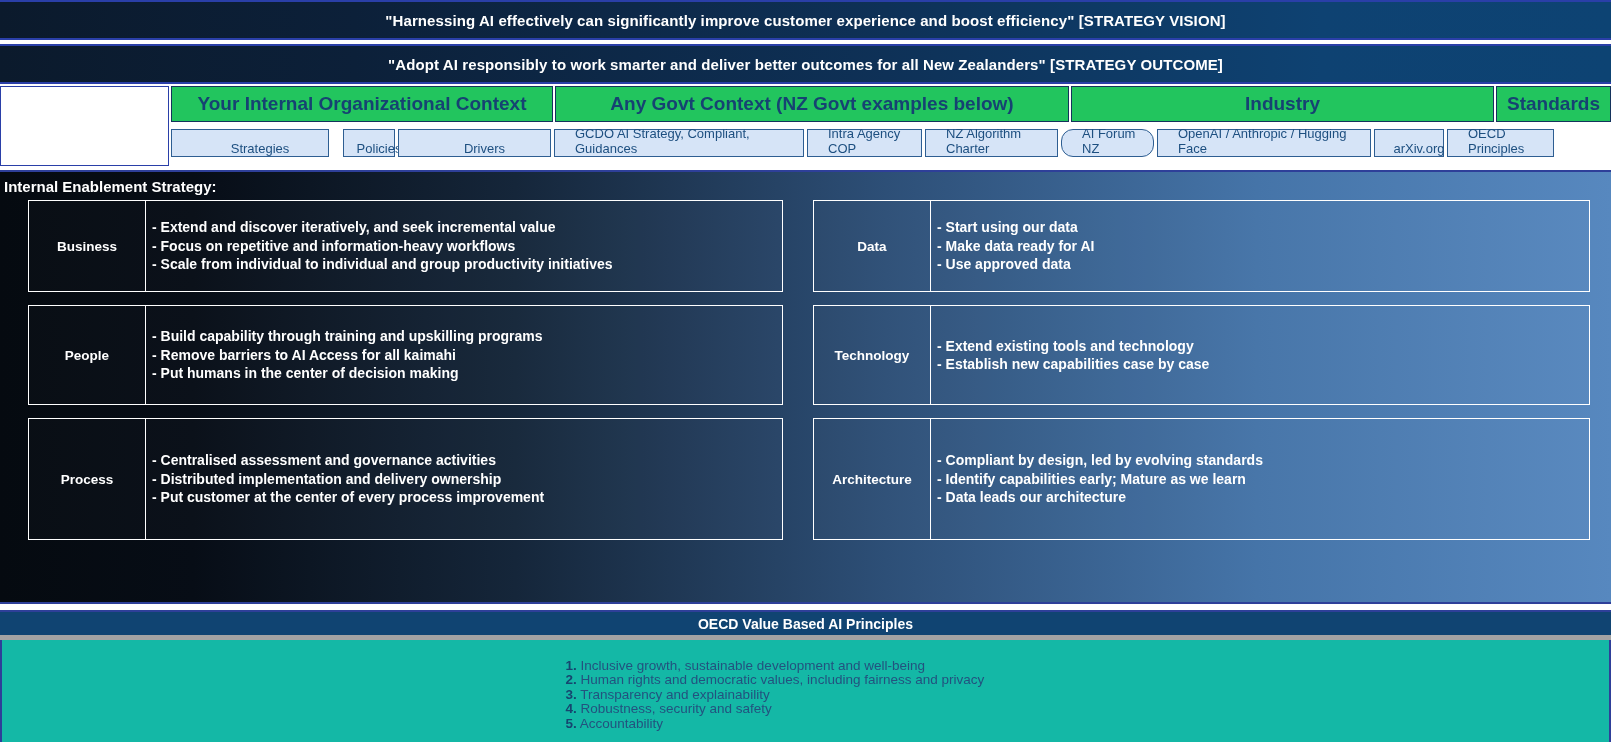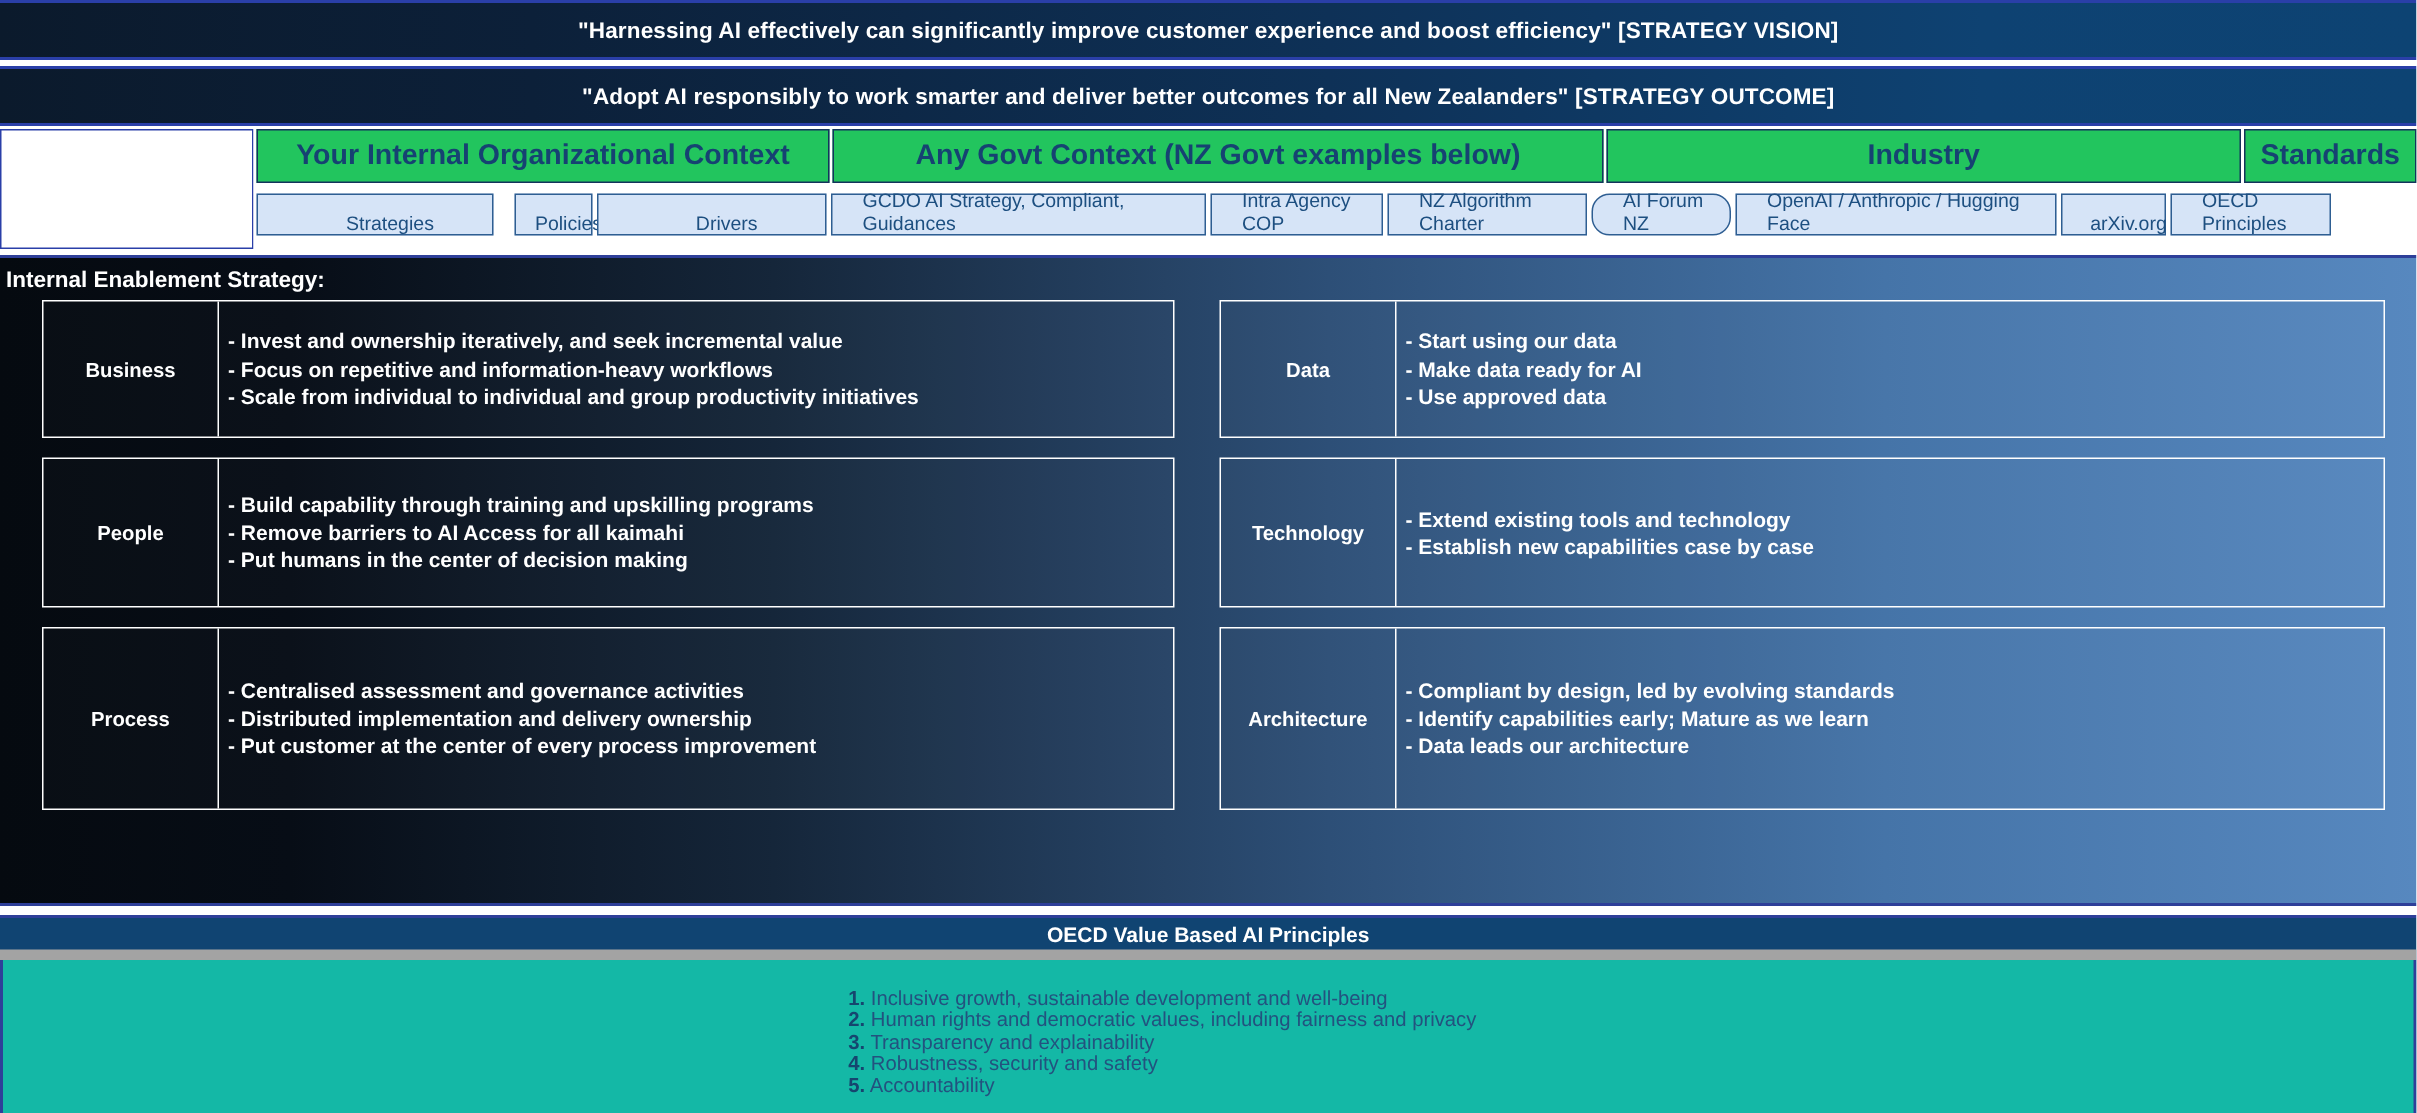--- a/index.html
+++ b/index.html
@@ -105,21 +105,21 @@
 
   
   .oecd {
     position: absolute; left: 0; top: 610px; width: 1611px; height: 132px;
     border-top: 2px solid #2e3f99;
   }
   .oecd-head {
     height: 28px; background: #104472;
     display: flex; align-items: center; justify-content: center;
     color: #ffffff; font-weight: bold; font-size: 14px;
-    border-bottom: 7px solid #a3a3a3;
+    border-bottom: 5px solid #a3a3a3;
   }
   .oecd-body {
     height: 102px; background: #14b8a6;
     border-left: 2px solid #2e3f99; border-right: 2px solid #2e3f99;
     display: flex; flex-direction: column; align-items: center;
     padding-top: 19px;
   }
   .oecd-list { width: 480px; }
   .oecd-item { color: #23527f; font-size: 13.5px; line-height: 14.4px; white-space: nowrap; }
   .oecd-num { font-weight: bold; color: #16456f; }
@@ -190,21 +190,21 @@
     </div>
   </div>
 
   <div class="strategy-panel">
     <div class="panel-title">Internal Enablement Strategy:</div>
     <div class="cards">
       <div class="col" id="col-left">
           <div class="card h-business">
             <div class="card-label">Business</div>
             <div class="card-body">
-              <div class="bullet">- Invest and ownership iteratively, and seek incremental value</div>
+              <div class="bullet">- Extend and discover iteratively, and seek incremental value</div>
               <div class="bullet">- Focus on repetitive and information-heavy workflows</div>
               <div class="bullet">- Scale from individual to individual and group productivity initiatives</div>
             </div>
           </div>
           <div class="card h-people">
             <div class="card-label">People</div>
             <div class="card-body">
               <div class="bullet">- Build capability through training and upskilling programs</div>
               <div class="bullet">- Remove barriers to AI Access for all kaimahi</div>
               <div class="bullet">- Put humans in the center of decision making</div>

